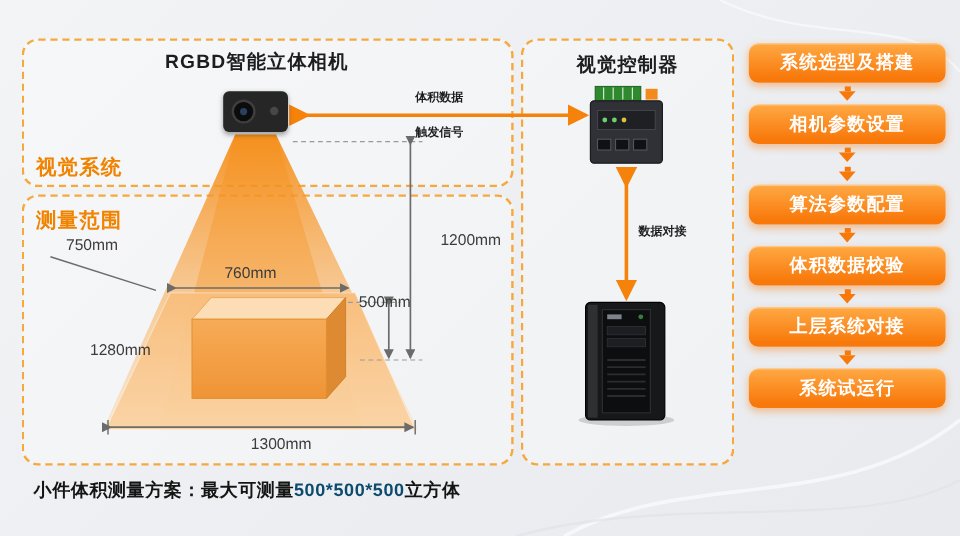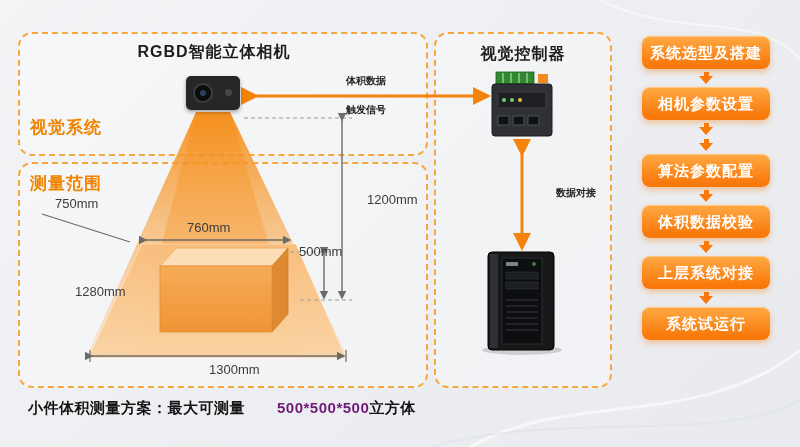--- a/index.html
+++ b/index.html
@@ -20,21 +20,21 @@
     background:rgba(255,255,255,0.32); z-index:1;
   }
   .panel-vision  { left:18px;  top:32px;  width:410px; height:124px; }
   .panel-measure { left:18px;  top:162px; width:410px; height:226px; }
   .panel-devices { left:434px; top:32px;  width:178px; height:356px; }
 
   .panel-label {
     position:absolute; z-index:5; color:#F08300; font-weight:bold;
     font-size:17px; letter-spacing:1px;
   }
-  .lbl-vision  { left:30px; top:116px; }
+  .lbl-vision  { left:30px; top:128px; }
   .lbl-measure { left:30px; top:172px; }
 
   .scene { position:absolute; inset:0; z-index:2; pointer-events:none; }
 
   .device-title {
     position:absolute; z-index:5; font-weight:bold; font-size:16px; color:#1d1d1f;
     text-align:center; letter-spacing:1px;
   }
   .title-camera     { left:126px; top:42px;  width:176px; }
   .title-controller { left:434px; top:44px;  width:178px; }
@@ -56,41 +56,41 @@
   .dim-750  { left:36px;  top:196px; }
   .dim-760  { left:168px; top:220px; }
   .dim-1200 { left:348px; top:192px; }
   .dim-500  { left:280px; top:244px; }
   .dim-1280 { left:56px;  top:284px; }
   .dim-1300 { left:190px; top:362px; }
 
   .conn-label { position:absolute; z-index:5; font-size:10px; font-weight:bold; color:#1e1e1e; }
   .lbl-volume  { left:346px; top:74px; }
   .lbl-trigger { left:346px; top:103px; }
-  .lbl-datalink{ left:532px; top:186px;margin-left:24px; }
+  .lbl-datalink{ left:532px; top:186px; }
 
   
   .flow { position:absolute; left:620px; top:36px; width:172px; z-index:5;
     display:flex; flex-direction:column; align-items:center; }
   .flow-btn {
-    width:128px; height:33px; line-height:33px; text-align:center;
+    width:164px; height:33px; line-height:33px; text-align:center;
     border-radius:8px; color:#fff; font-weight:bold; font-size:15px; letter-spacing:1px;
     background:linear-gradient(180deg,#FFA944 0%,#F8780A 90%);
     box-shadow:0 3px 6px rgba(248,120,10,.38), inset 0 1px 0 rgba(255,255,255,.35);
     margin-bottom:2px; cursor:pointer;
   }
   .flow-arrow { display:flex; flex-direction:column; align-items:center; margin:1px 0 3px 0; }
   .flow-arrow .stem { width:5px; height:4px; background:#F8780A; }
   .flow-arrow .head { width:0; height:0; border-left:7px solid transparent;
     border-right:7px solid transparent; border-top:8px solid #F8780A; }
 
   
   .footer { position:absolute; left:28px; top:399px; z-index:5;
     font-size:15px; font-weight:bold; color:#141414; letter-spacing:.5px; }
-  .footer .hl { color:#701a75;margin-left:32px; }
+  .footer .hl { color:#0c4a6e; }
 </style>
 </head>
 <body>
 
 <div class="stage">
 
   <svg class="bg-waves" viewBox="0 0 800 447">
     <path d="M470,447 C570,390 700,430 800,350" fill="none" stroke="#ffffff" stroke-width="3" opacity="0.6"></path>
     <path d="M430,447 C560,410 720,445 800,400" fill="none" stroke="#dfe2e7" stroke-width="2" opacity="0.7"></path>
     <path d="M600,0 C680,40 760,10 800,60" fill="none" stroke="#ffffff" stroke-width="2" opacity="0.5"></path>

